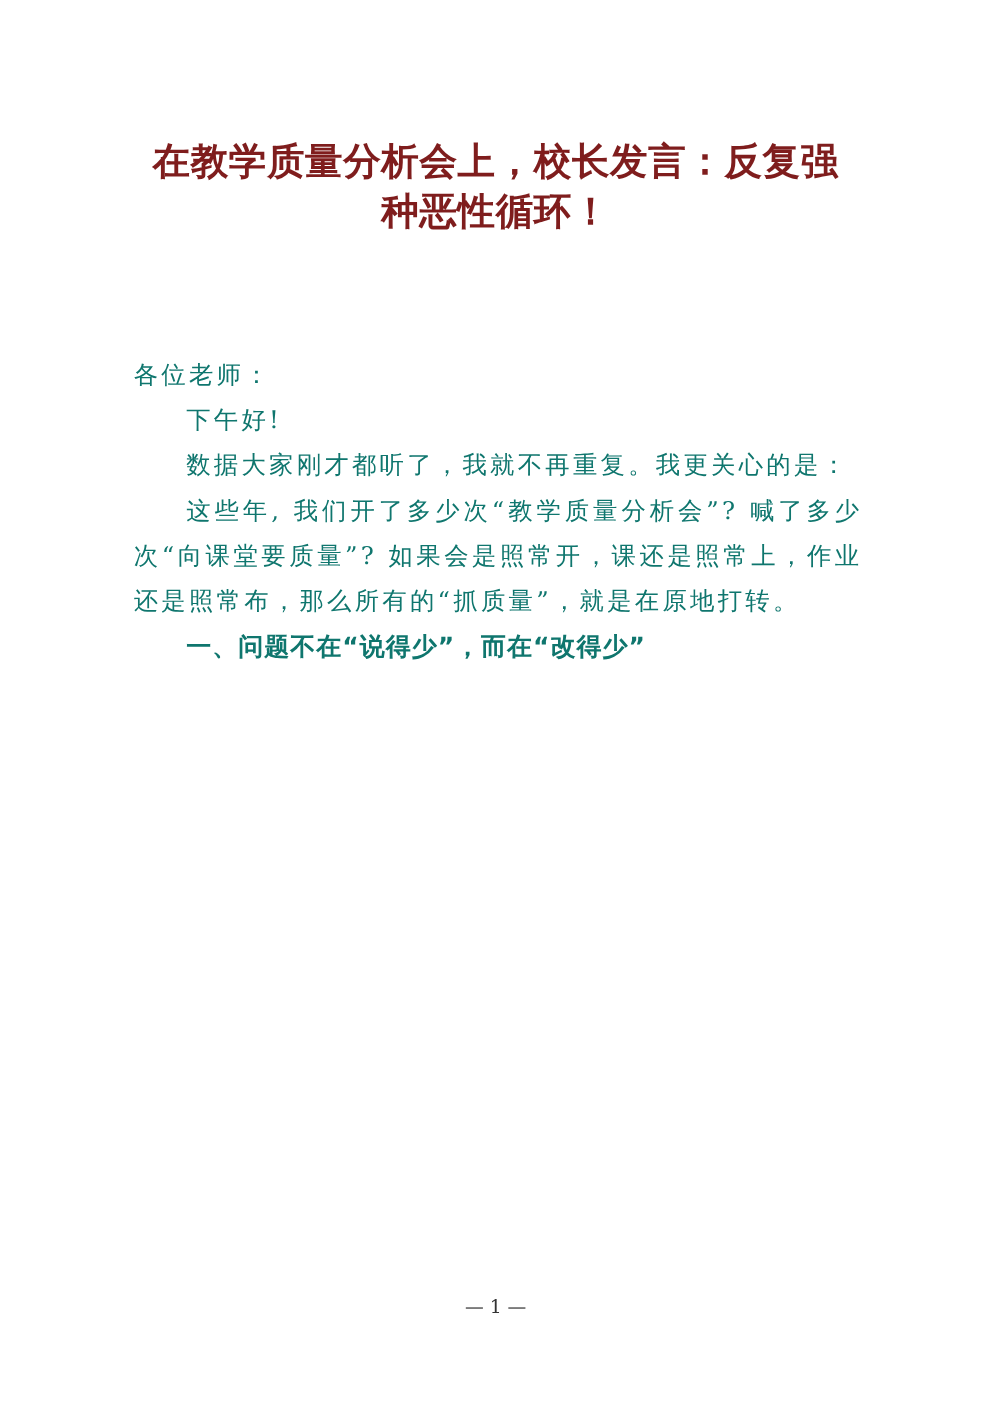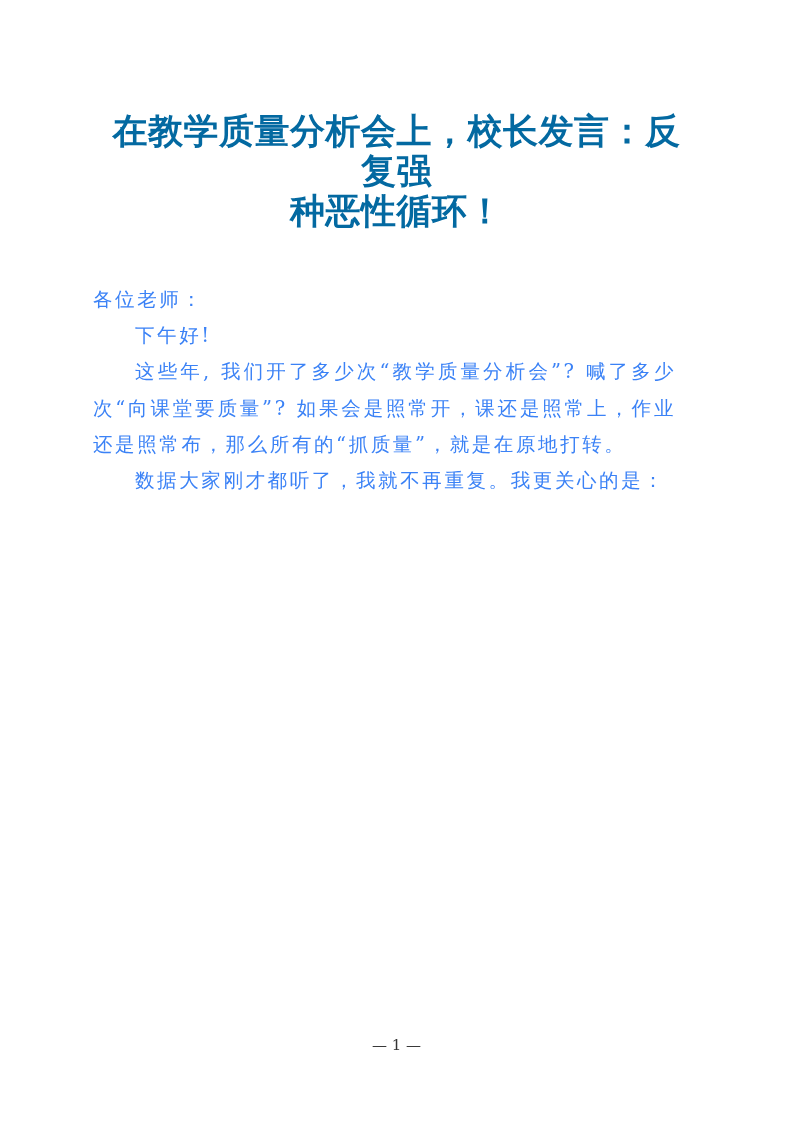--- a/index.html
+++ b/index.html
@@ -1,27 +1,27 @@
 <!DOCTYPE html>
 <html><head>
 <meta charset="utf-8">
 <style>
   html, body { margin: 0; padding: 0; background: #ffffff; }
   body { width: 793px; height: 1122px; position: relative; overflow: hidden; }
   .page { position: absolute; left: 0; top: 0; width: 793px; height: 1122px; background: #fff; }
   .title {
     position: absolute; left: 100px; top: 112px; width: 593px;
-    font-family: Liberation Serif, serif; font-weight: bold;
-    font-size: 35px; line-height: 40px; color: #0369a1; text-align: center;
+    font-family: Liberation Mono, monospace; font-weight: bold;
+    font-size: 30px; line-height: 40px; color: #7f1d1d; text-align: center;
     letter-spacing: 0.5px;
   }
   .body-text {
-    position: absolute; left: 93px; top: 282px; width: 583px;
+    position: absolute; left: 107px; top: 282px; width: 583px;
     font-family: "DejaVu Serif", serif; font-size: 19.5px; line-height: 36.2px;
-    color: #3b82f6; text-align: justify; letter-spacing: 2.6px;
+    color: #0f766e; text-align: justify; letter-spacing: 2.6px;
   }
   .body-text p { margin: 0; }
   .indent { text-indent: 42px; }
   .heading {
     font-family: "DejaVu Sans", sans-serif; font-weight: bold; letter-spacing: 0.8px;
     font-size: 20px;
   }
   .footer {
     position: absolute; left: 0; top: 1036px; width: 793px; text-align: center;
     font-family: "DejaVu Serif", serif; font-size: 15px; color: #333;
@@ -32,18 +32,19 @@
 
 <div class="page">
   <div class="title">
     <div>在教学质量分析会上，校长发言：反复强</div>
     <div>种恶性循环！</div>
   </div>
 
   <div class="body-text">
     <p>各位老师：</p>
     <p class="indent">下午好!</p>
+    <p class="indent">数据大家刚才都听了，我就不再重复。我更关心的是：</p>
     <p class="indent">这些年, 我们开了多少次“教学质量分析会”? 喊了多少次“向课堂要质量”? 如果会是照常开，课还是照常上，作业还是照常布，那么所有的“抓质量”，就是在原地打转。</p>
-    <p class="indent">数据大家刚才都听了，我就不再重复。我更关心的是：</p>
+    <p class="indent heading">一、问题不在“说得少”，而在“改得少”</p>
   </div>
 
   <div class="footer">— 1 —</div>
 </div>
 
 </body></html>

